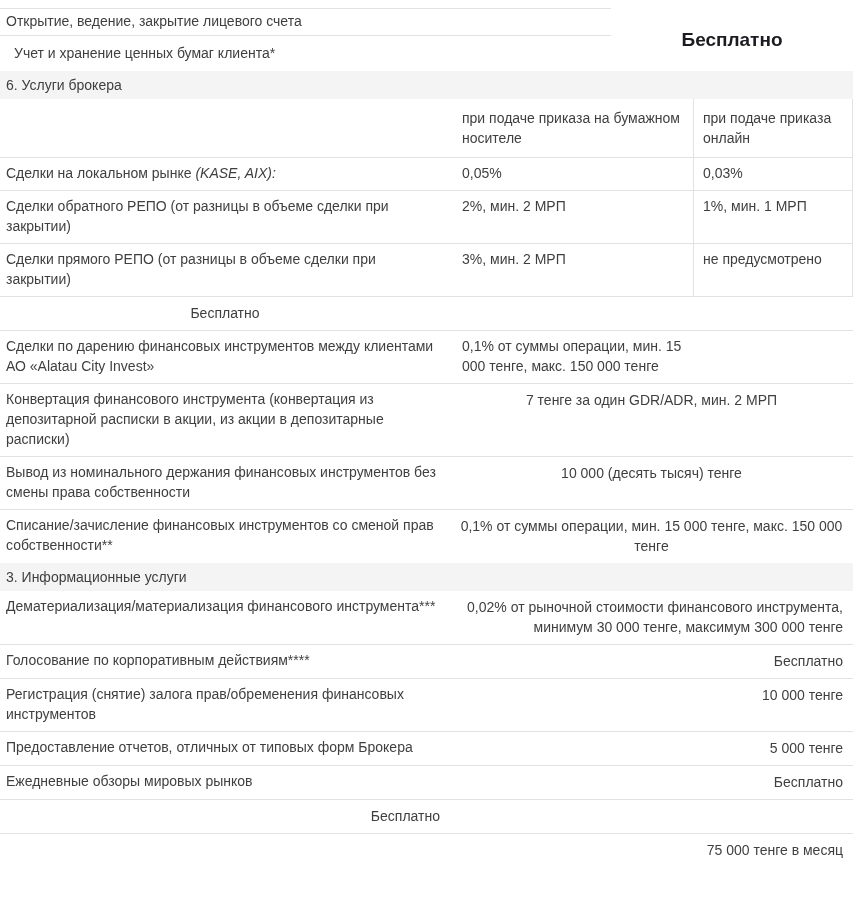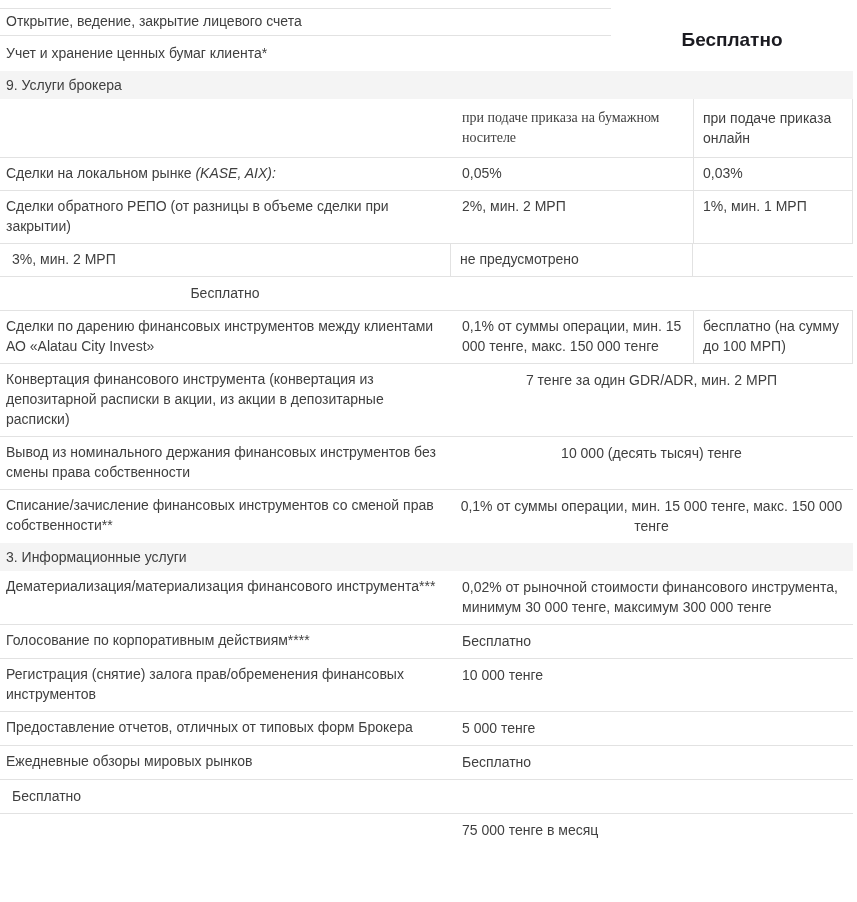--- a/index.html
+++ b/index.html
@@ -17,21 +17,21 @@
     font-size:14px;
     line-height:20px;
     color:var(--text);
   }
   .page{width:853px;}
 
   
   .top-grid{display:grid;grid-template-columns:611px 242px;margin-top:8px;}
   .tcell{grid-column:1;}
   .t1{grid-row:1;border-top:1px solid var(--border);border-bottom:1px solid var(--border);padding:2px 8px 4px 6px;}
-  .t2{grid-row:2;padding:7px 8px 8px 6px;}
+  .t2{grid-row:2;padding:7px 8px 8px 14px;}
   .tvalue{
     grid-column:2;grid-row:1 / 3;
     display:flex;align-items:center;justify-content:center;
     font-weight:700;font-size:19px;line-height:24px;color:var(--heading);
   }
 
   
   .section-row{
     background:var(--section-bg);
     padding:4px 8px 4px 6px;
@@ -43,67 +43,67 @@
   .row.header,.row.split{grid-template-columns:450px 243px 160px;}
   .row.merged_center,.row.merged_left{grid-template-columns:450px 403px;}
 
   .c1{padding:5px 10px 7px 6px;}
   .c2{padding:5px 10px 7px 12px;}
   .c3{
     padding:5px 13px 7px 9px;
     border-left:1px solid var(--border);
     border-right:1px solid var(--border);
   }
-  .row.header .c1,.row.header .c2{padding-top:9px;padding-bottom:9px;font-family:Liberation Serif, serif;}
+  .row.header .c1,.row.header .c2{padding-top:9px;padding-bottom:9px;}
   .row.header .c3{padding-top:9px;padding-bottom:9px;}
 
-  .cm{padding:6px 10px 7px 12px;}
+  .cm{padding:6px 10px 7px 12px;text-align:right;}
   .row.merged_center .cm{text-align:center;padding-left:10px;}
 
   em{}
 </style>
 </head>
 <body>
 
 <div class="page">
 
   <div class="top-grid">
     <div class="tcell t1">Открытие, ведение, закрытие лицевого счета</div>
     <div class="tcell t2">Учет и хранение ценных бумаг клиента*</div>
     <div class="tvalue">Бесплатно</div>
   </div>
 
   <div>
-      <div class="section-row"><span>9. Услуги брокера</span></div>
+      <div class="section-row"><span>6. Услуги брокера</span></div>
       <div class="row header">
         <div class="c1"></div>
         <div class="c2">при подаче приказа на бумажном носителе</div>
         <div class="c3">при подаче приказа онлайн</div>
       </div>
       <div class="row split bt">
         <div class="c1"><span>Сделки на локальном рынке </span><em>(KASE, AIX):</em></div>
         <div class="c2">0,05%</div>
         <div class="c3">0,03%</div>
       </div>
       <div class="row split bt">
         <div class="c1"><span>Сделки обратного РЕПО (от разницы в объеме сделки при закрытии)</span></div>
         <div class="c2">2%, мин. 2 МРП</div>
         <div class="c3">1%, мин. 1 МРП</div>
       </div>
       <div class="row split bt">
+        <div class="c1"><span>Сделки прямого РЕПО (от разницы в объеме сделки при закрытии)</span></div>
         <div class="c2">3%, мин. 2 МРП</div>
         <div class="c3">не предусмотрено</div>
       </div>
       <div class="row merged_center bt">
         <div class="cm">Бесплатно</div>
       </div>
       <div class="row split bt">
         <div class="c1"><span>Сделки по дарению финансовых инструментов между клиентами АО «Alatau City Invest»</span></div>
         <div class="c2">0,1% от суммы операции, мин. 15 000 тенге, макс. 150 000 тенге</div>
-        <div class="c3">бесплатно (на сумму до 100 МРП)</div>
       </div>
       <div class="row merged_center bt">
         <div class="c1"><span>Конвертация финансового инструмента (конвертация из депозитарной расписки в акции, из акции в депозитарные расписки)</span></div>
         <div class="cm">7 тенге за один GDR/ADR, мин. 2 МРП</div>
       </div>
       <div class="row merged_center bt">
         <div class="c1"><span>Вывод из номинального держания финансовых инструментов без смены права собственности</span></div>
         <div class="cm">10 000 (десять тысяч) тенге</div>
       </div>
       <div class="row merged_center bt">

